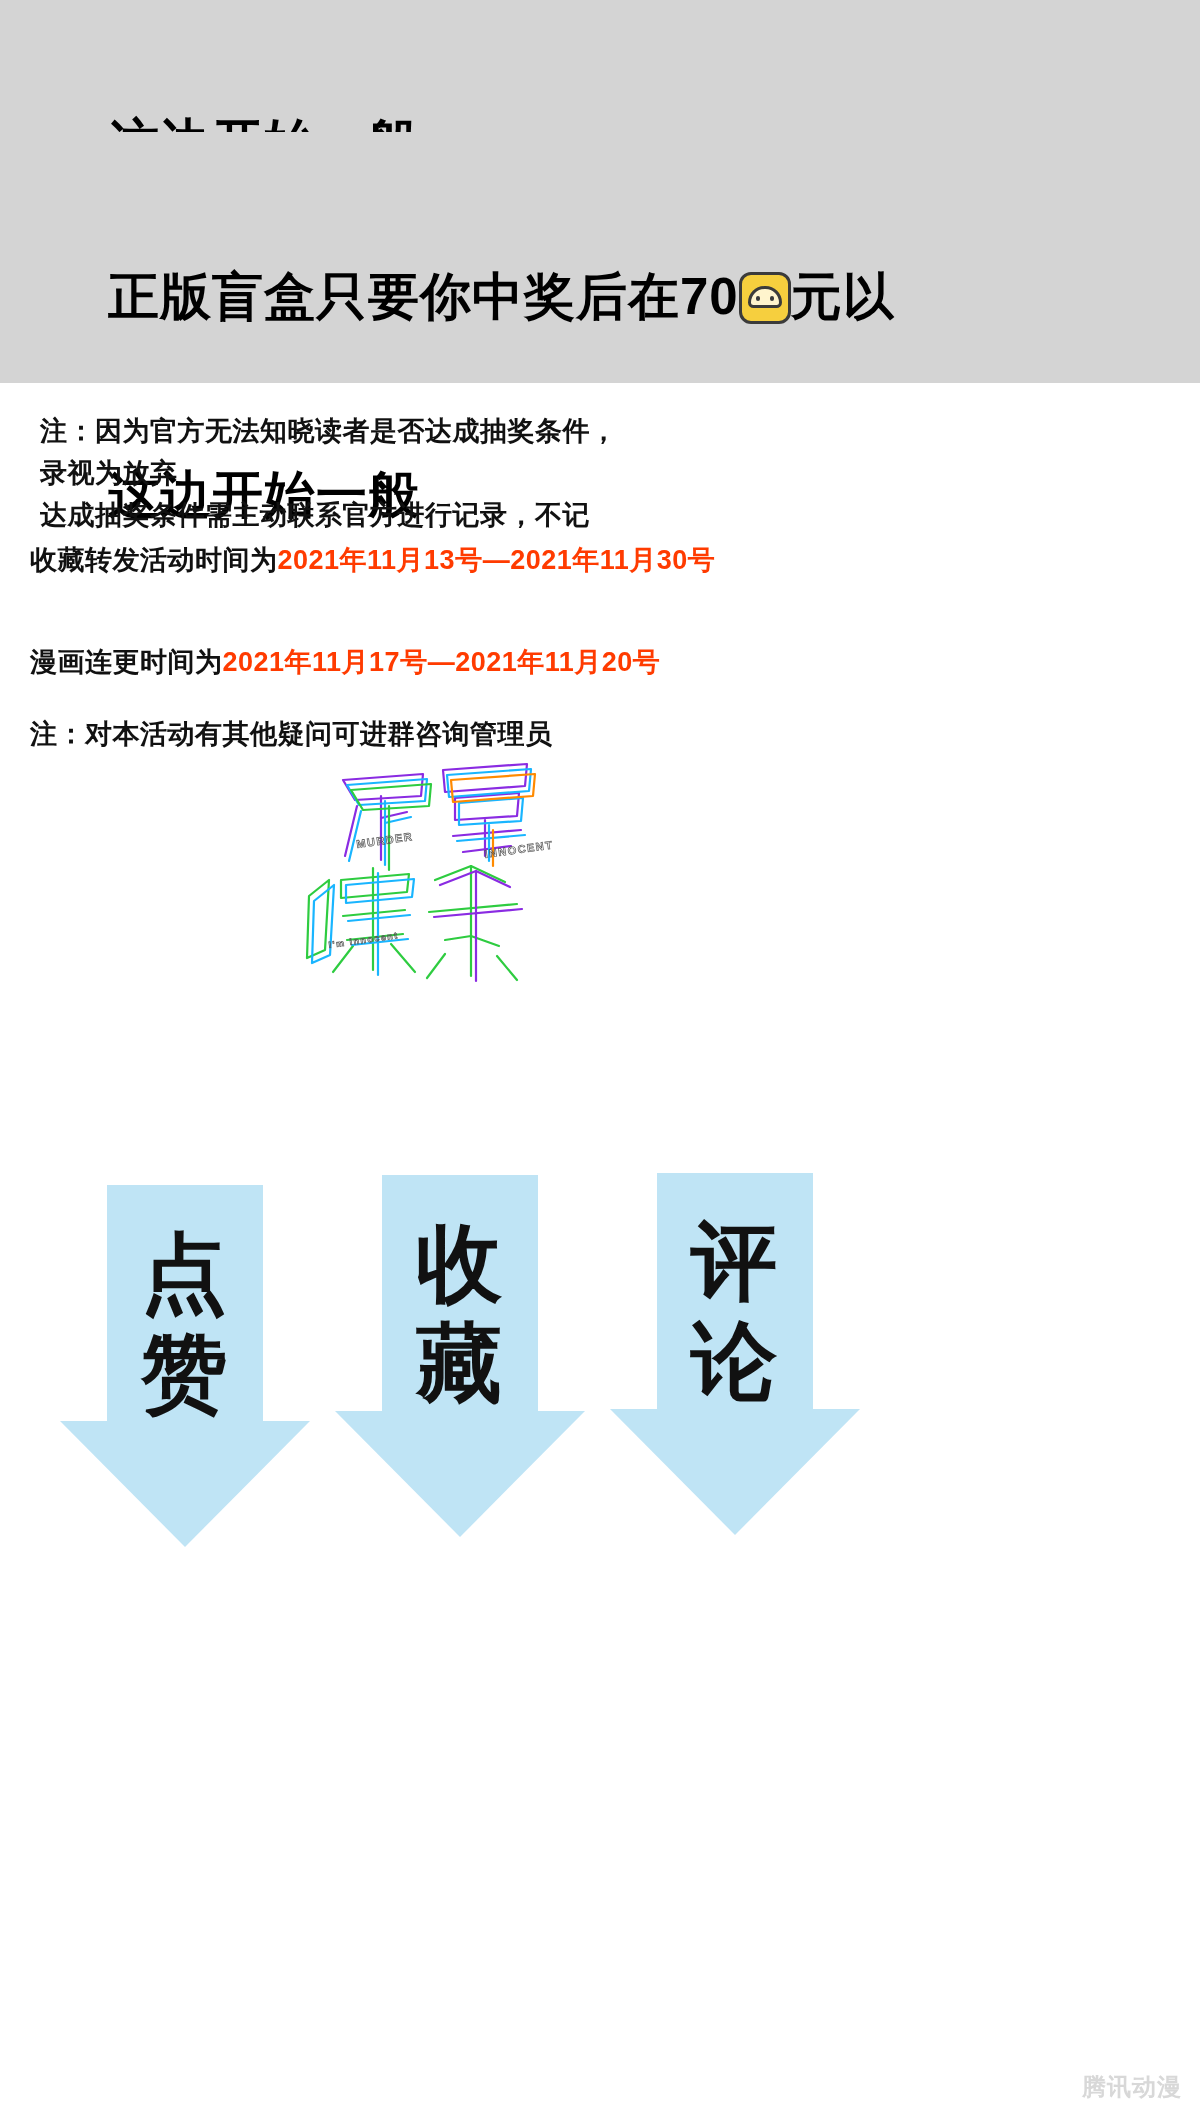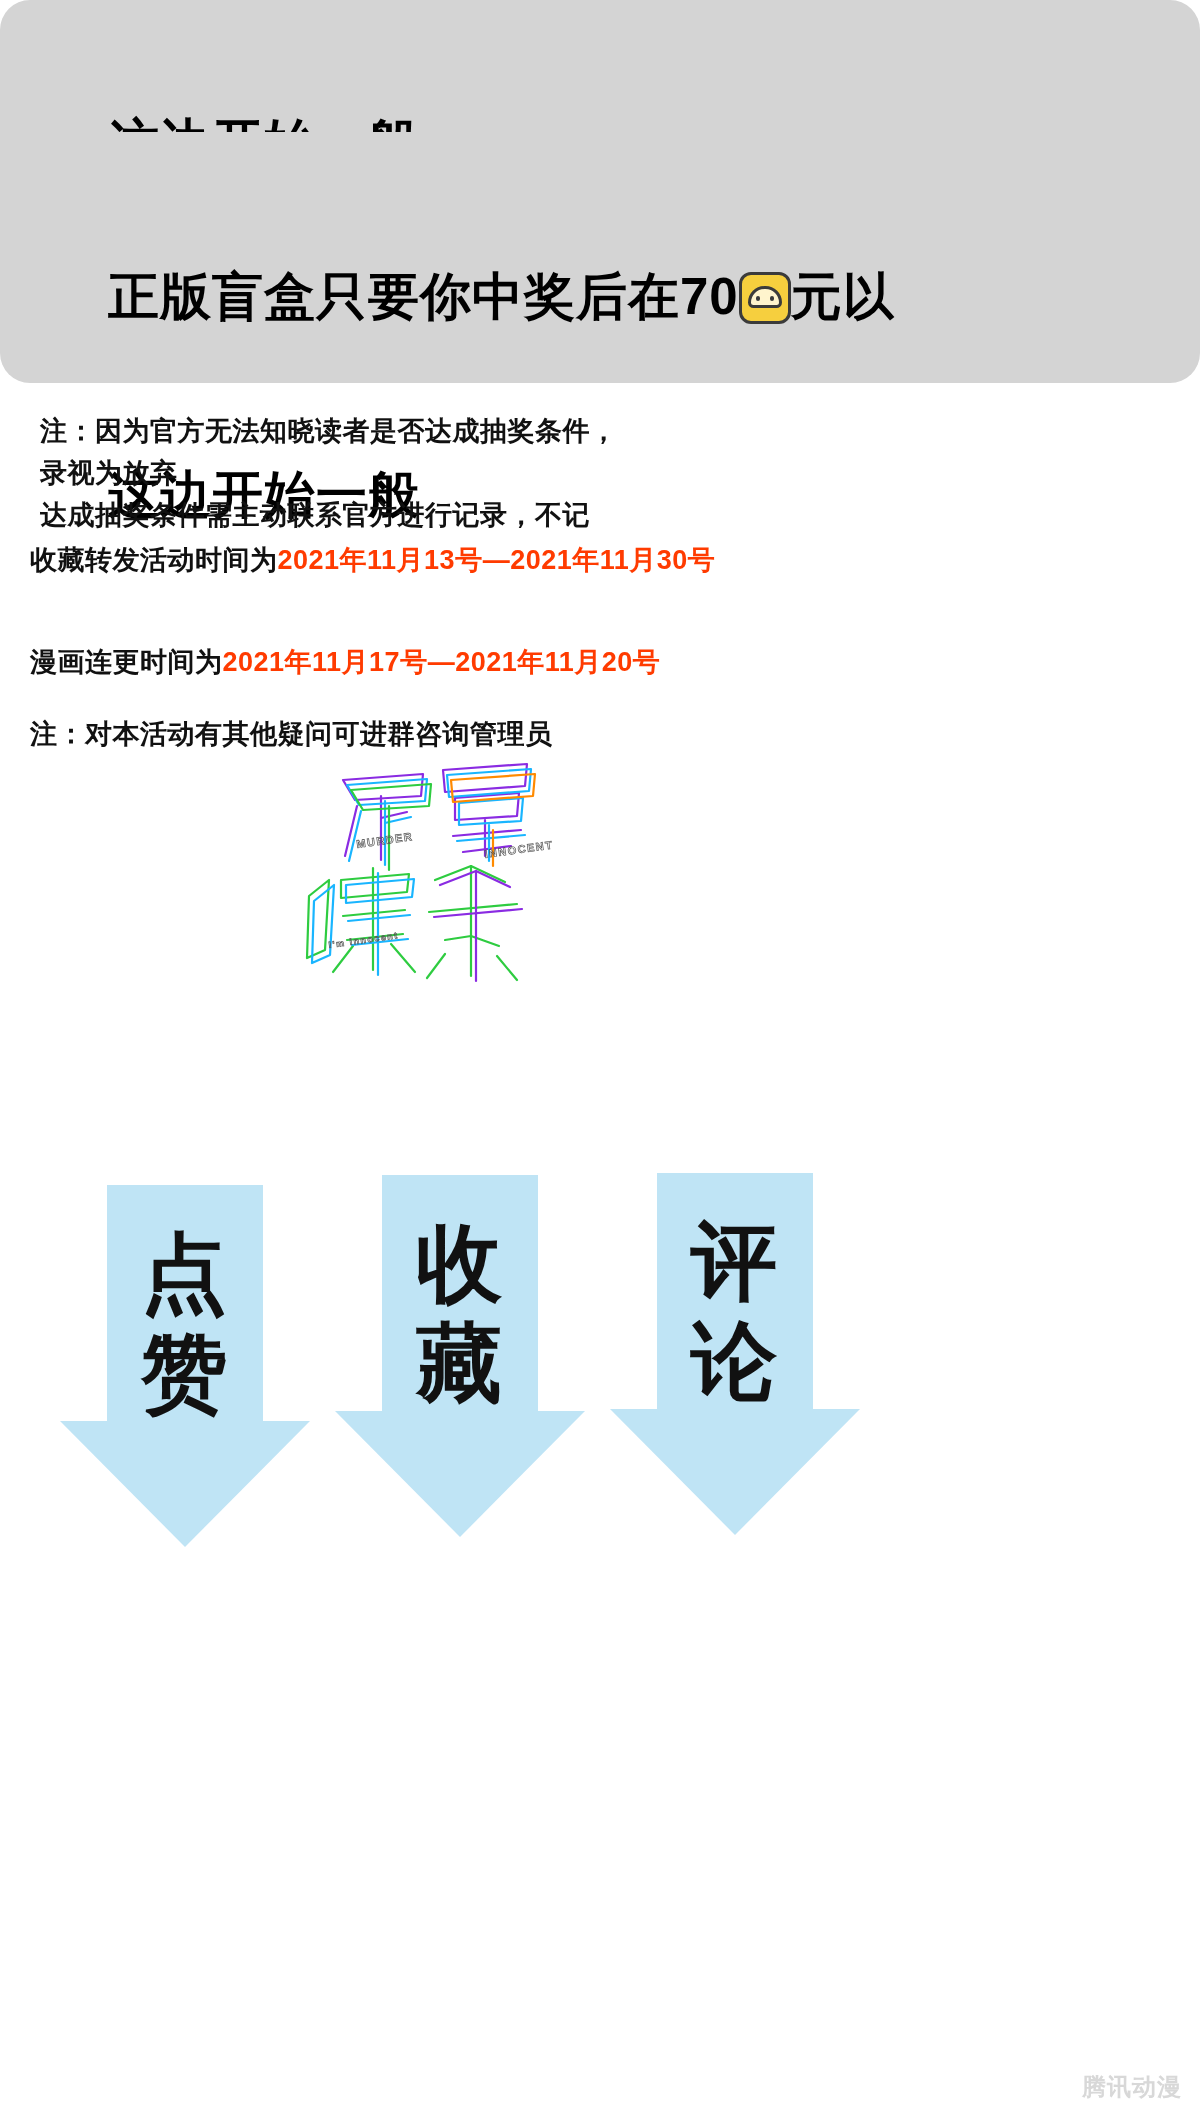--- a/index.html
+++ b/index.html
@@ -16,21 +16,20 @@
   }
 
   
   .grey-banner {
     position: absolute;
     left: 0;
     top: 0;
     width: 1200px;
     height: 383px;
     background: #d4d4d4;
-    border-radius: 30px;
   }
   .banner-text {
     position: absolute;
     left: 108px;
     top: -22px;
     width: 1010px;
     color: #000000;
     font-family: "Liberation Sans", sans-serif;
     font-weight: bold;
     font-size: 51px;

